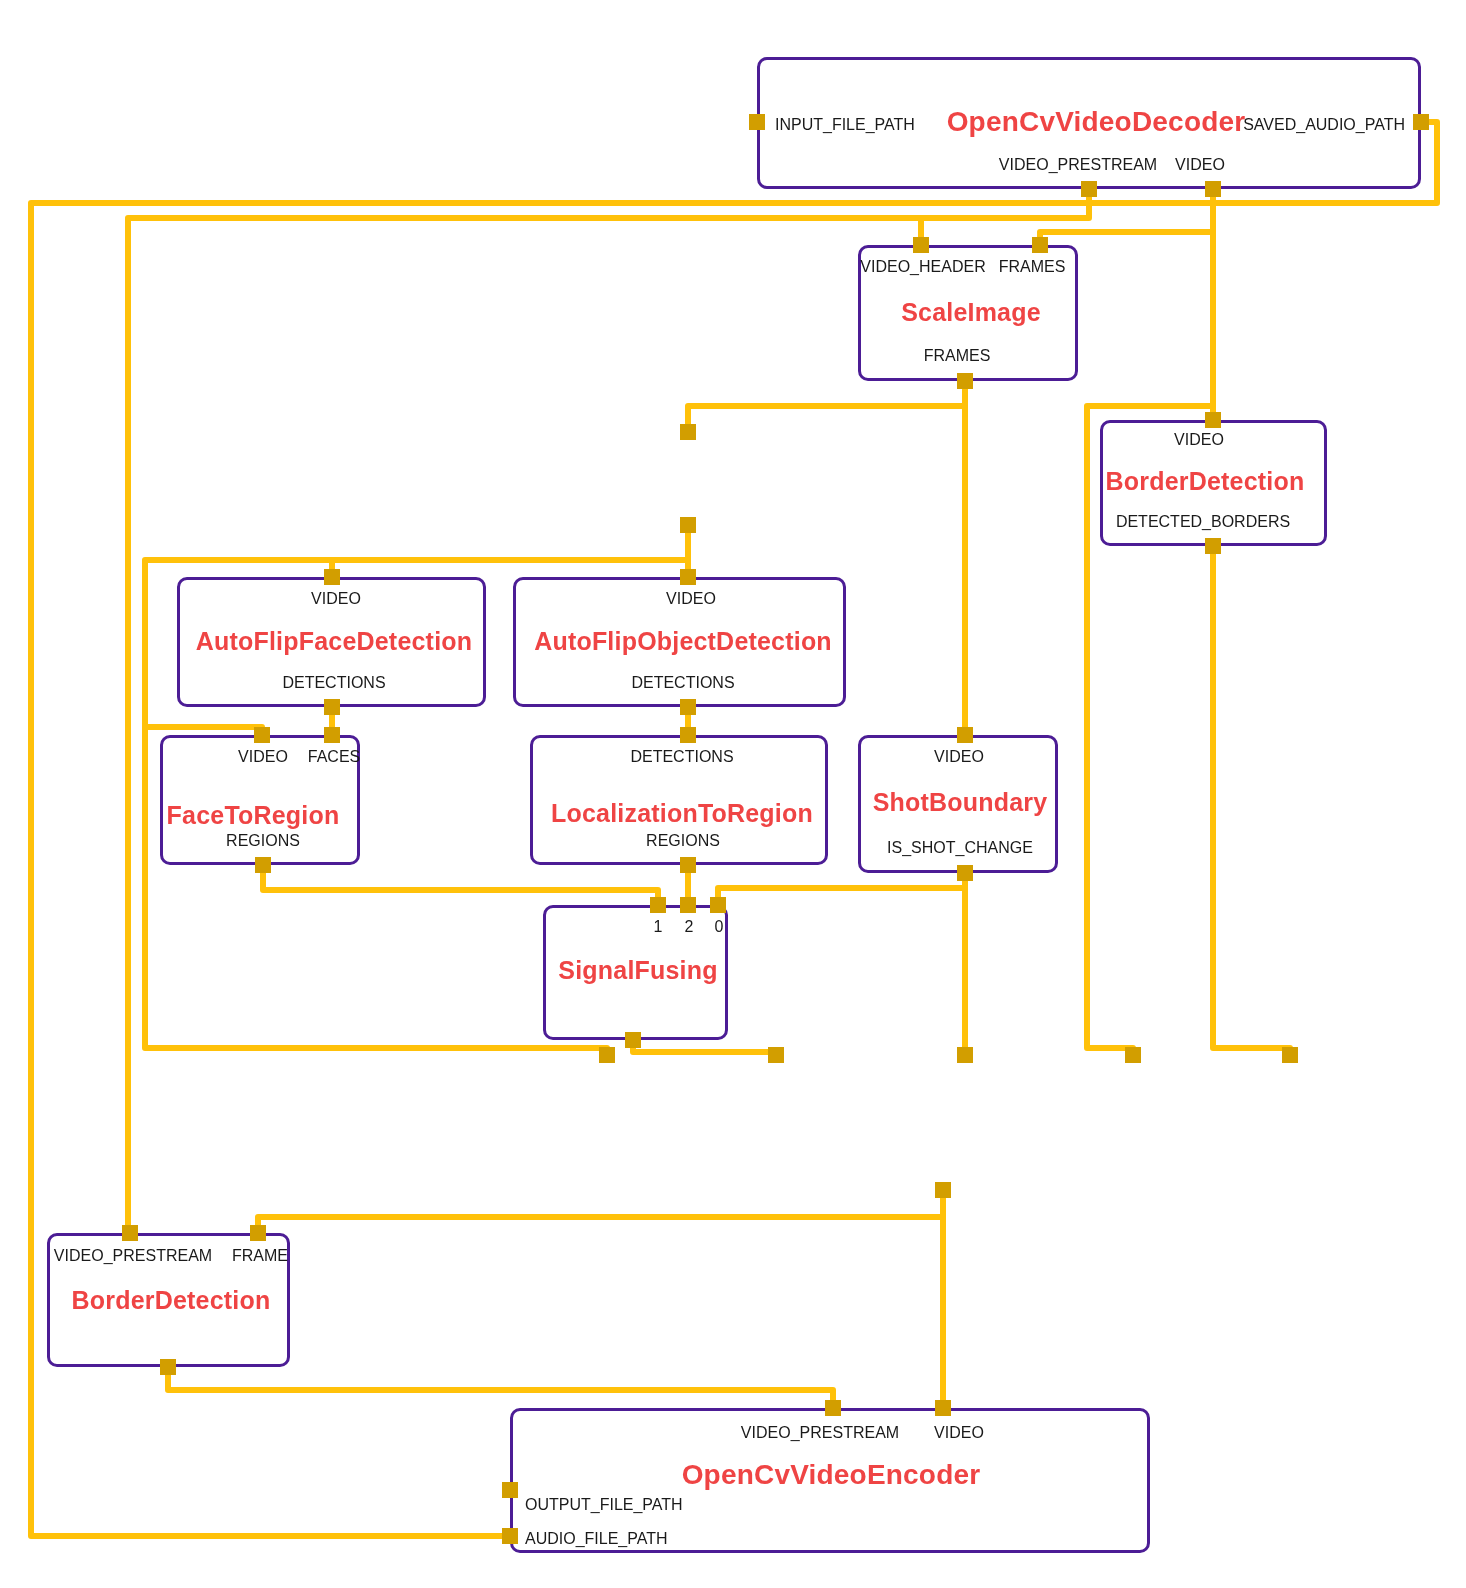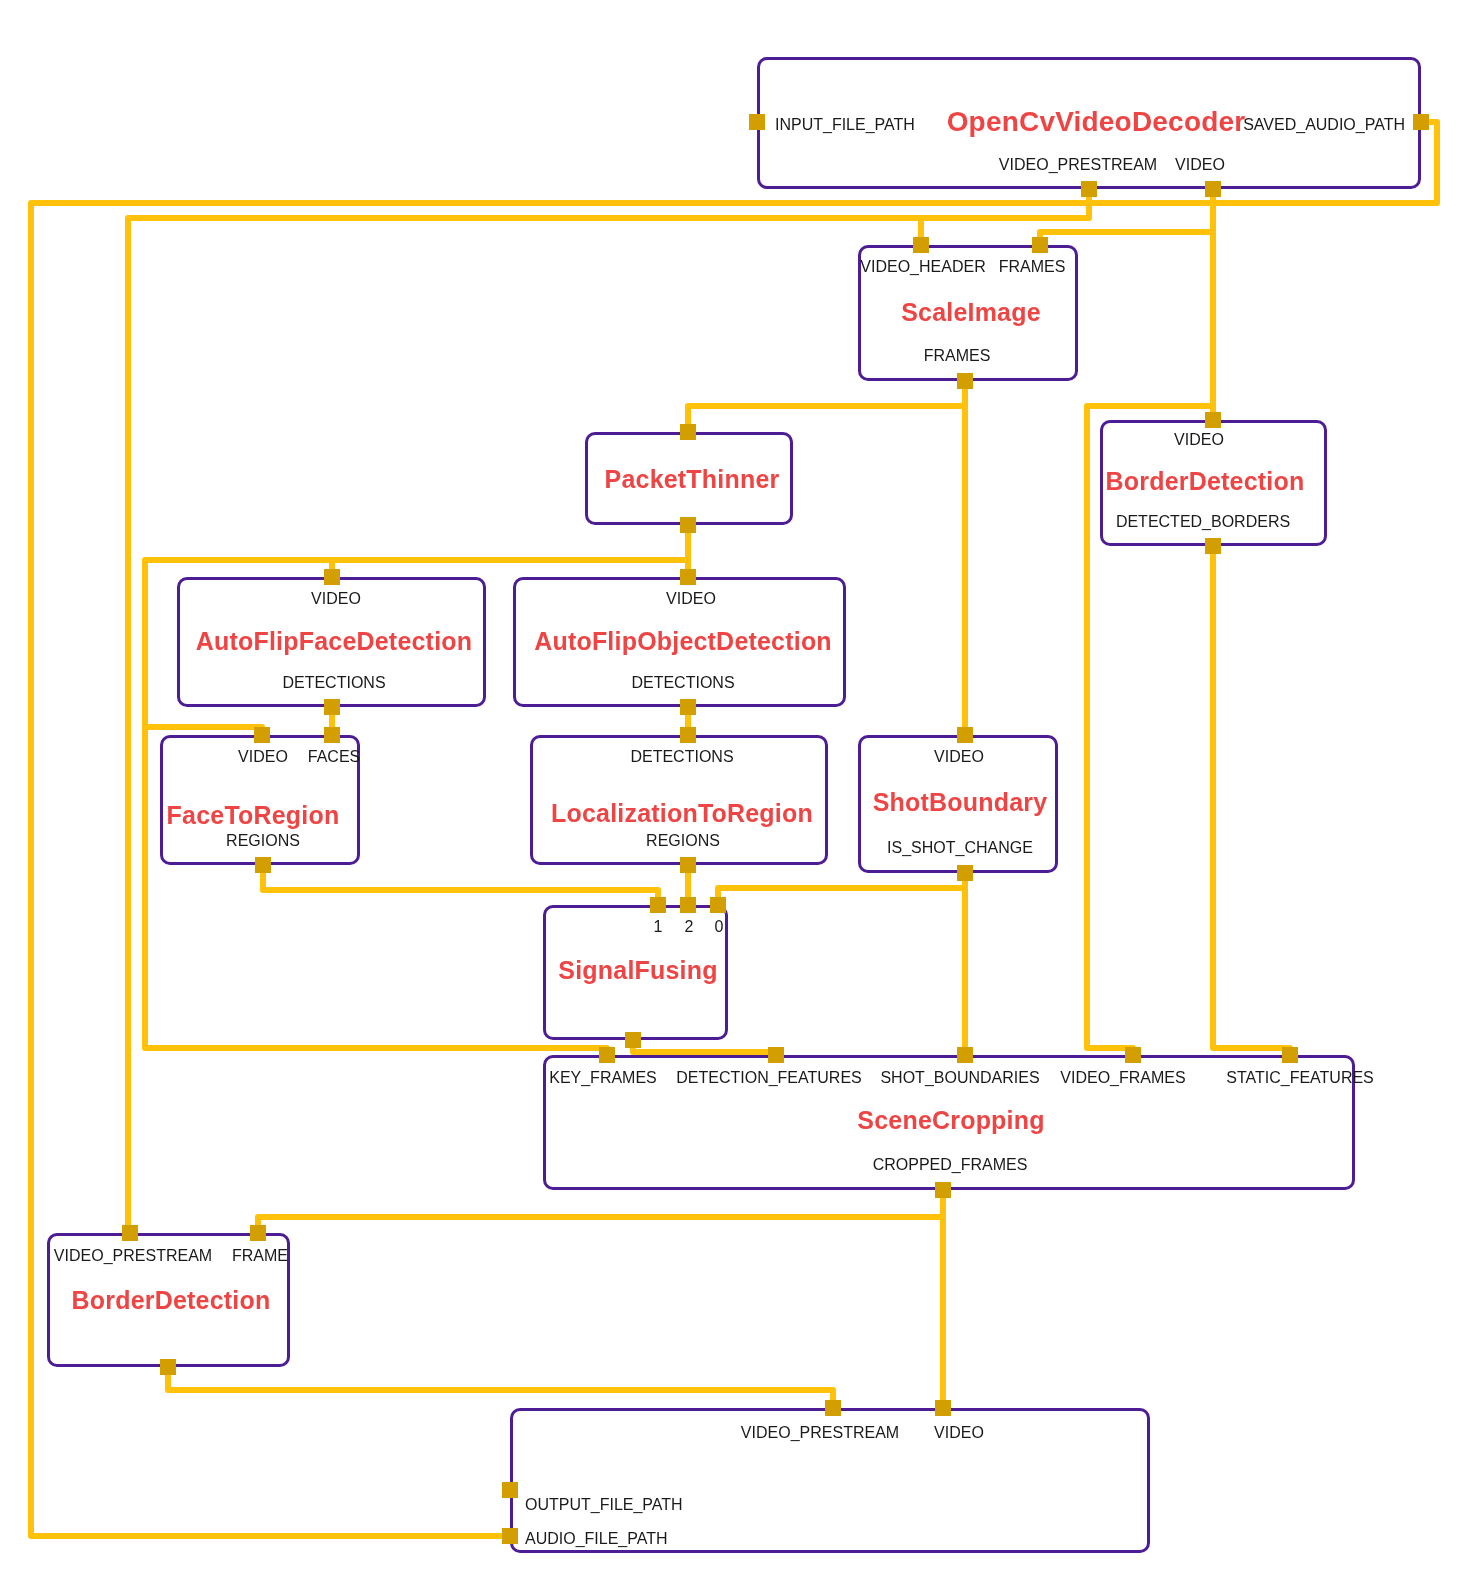--- a/index.html
+++ b/index.html
@@ -56,23 +56,20 @@
     <span class="lbl" style="left:440px;top:105px;">VIDEO</span>
   </div>
 
   <div class="node" style="left:858px;top:245px;width:220px;height:136px;">
     <span class="lbl" style="left:62px;top:19px;">VIDEO_HEADER</span>
     <span class="lbl" style="left:171px;top:19px;">FRAMES</span>
     <span class="title" style="left:110px;top:64px;">ScaleImage</span>
     <span class="lbl" style="left:96px;top:108px;">FRAMES</span>
   </div>
 
-  <div class="node" style="left:585px;top:432px;width:208px;height:93px;">
-    <span class="title" style="left:104px;top:44px;">PacketThinner</span>
-  </div>
 
   <div class="node" style="left:1100px;top:420px;width:227px;height:126px;">
     <span class="lbl" style="left:96px;top:17px;">VIDEO</span>
     <span class="title" style="left:102px;top:58px;">BorderDetection</span>
     <span class="lbl" style="left:100px;top:99px;">DETECTED_BORDERS</span>
   </div>
 
   <div class="node" style="left:177px;top:577px;width:309px;height:130px;">
     <span class="lbl" style="left:156px;top:19px;">VIDEO</span>
     <span class="title" style="left:154px;top:61px;">AutoFlipFaceDetection</span>
@@ -104,39 +101,31 @@
     <span class="lbl" style="left:99px;top:110px;">IS_SHOT_CHANGE</span>
   </div>
 
   <div class="node" style="left:543px;top:905px;width:185px;height:135px;">
     <span class="lbl" style="left:112px;top:19px;">1</span>
     <span class="lbl" style="left:143px;top:19px;">2</span>
     <span class="lbl" style="left:173px;top:19px;">0</span>
     <span class="title" style="left:92px;top:62px;">SignalFusing</span>
   </div>
 
-  <div class="node" style="left:543px;top:1055px;width:812px;height:135px;">
-    <span class="lbl" style="left:57px;top:20px;">KEY_FRAMES</span>
-    <span class="lbl" style="left:223px;top:20px;">DETECTION_FEATURES</span>
-    <span class="lbl" style="left:414px;top:20px;">SHOT_BOUNDARIES</span>
-    <span class="lbl" style="left:577px;top:20px;">VIDEO_FRAMES</span>
-    <span class="lbl" style="left:754px;top:20px;">STATIC_FEATURES</span>
-    <span class="title" style="left:405px;top:62px;">SceneCropping</span>
-    <span class="lbl" style="left:404px;top:107px;">CROPPED_FRAMES</span>
-  </div>
 
   <div class="node" style="left:47px;top:1233px;width:243px;height:134px;">
     <span class="lbl" style="left:83px;top:20px;">VIDEO_PRESTREAM</span>
     <span class="lbl" style="left:210px;top:20px;">FRAME</span>
     <span class="title" style="left:121px;top:64px;">BorderDetection</span>
   </div>
 
   <div class="node" style="left:510px;top:1408px;width:640px;height:145px;">
     <span class="lbl" style="left:307px;top:22px;">VIDEO_PRESTREAM</span>
     <span class="lbl" style="left:446px;top:22px;">VIDEO</span>
+    <span class="title big" style="left:318px;top:64px;">OpenCvVideoEncoder</span>
     <span class="lbl anchor-l" style="left:12px;top:82px;margin-top:12px;">OUTPUT_FILE_PATH</span>
     <span class="lbl anchor-l" style="left:12px;top:128px;">AUDIO_FILE_PATH</span>
   </div>
 
   <div class="port" style="left:757px;top:122px;"></div>
   <div class="port" style="left:1421px;top:122px;"></div>
   <div class="port" style="left:1089px;top:189px;"></div>
   <div class="port" style="left:1213px;top:189px;"></div>
   <div class="port" style="left:921px;top:245px;"></div>
   <div class="port" style="left:1040px;top:245px;"></div>

